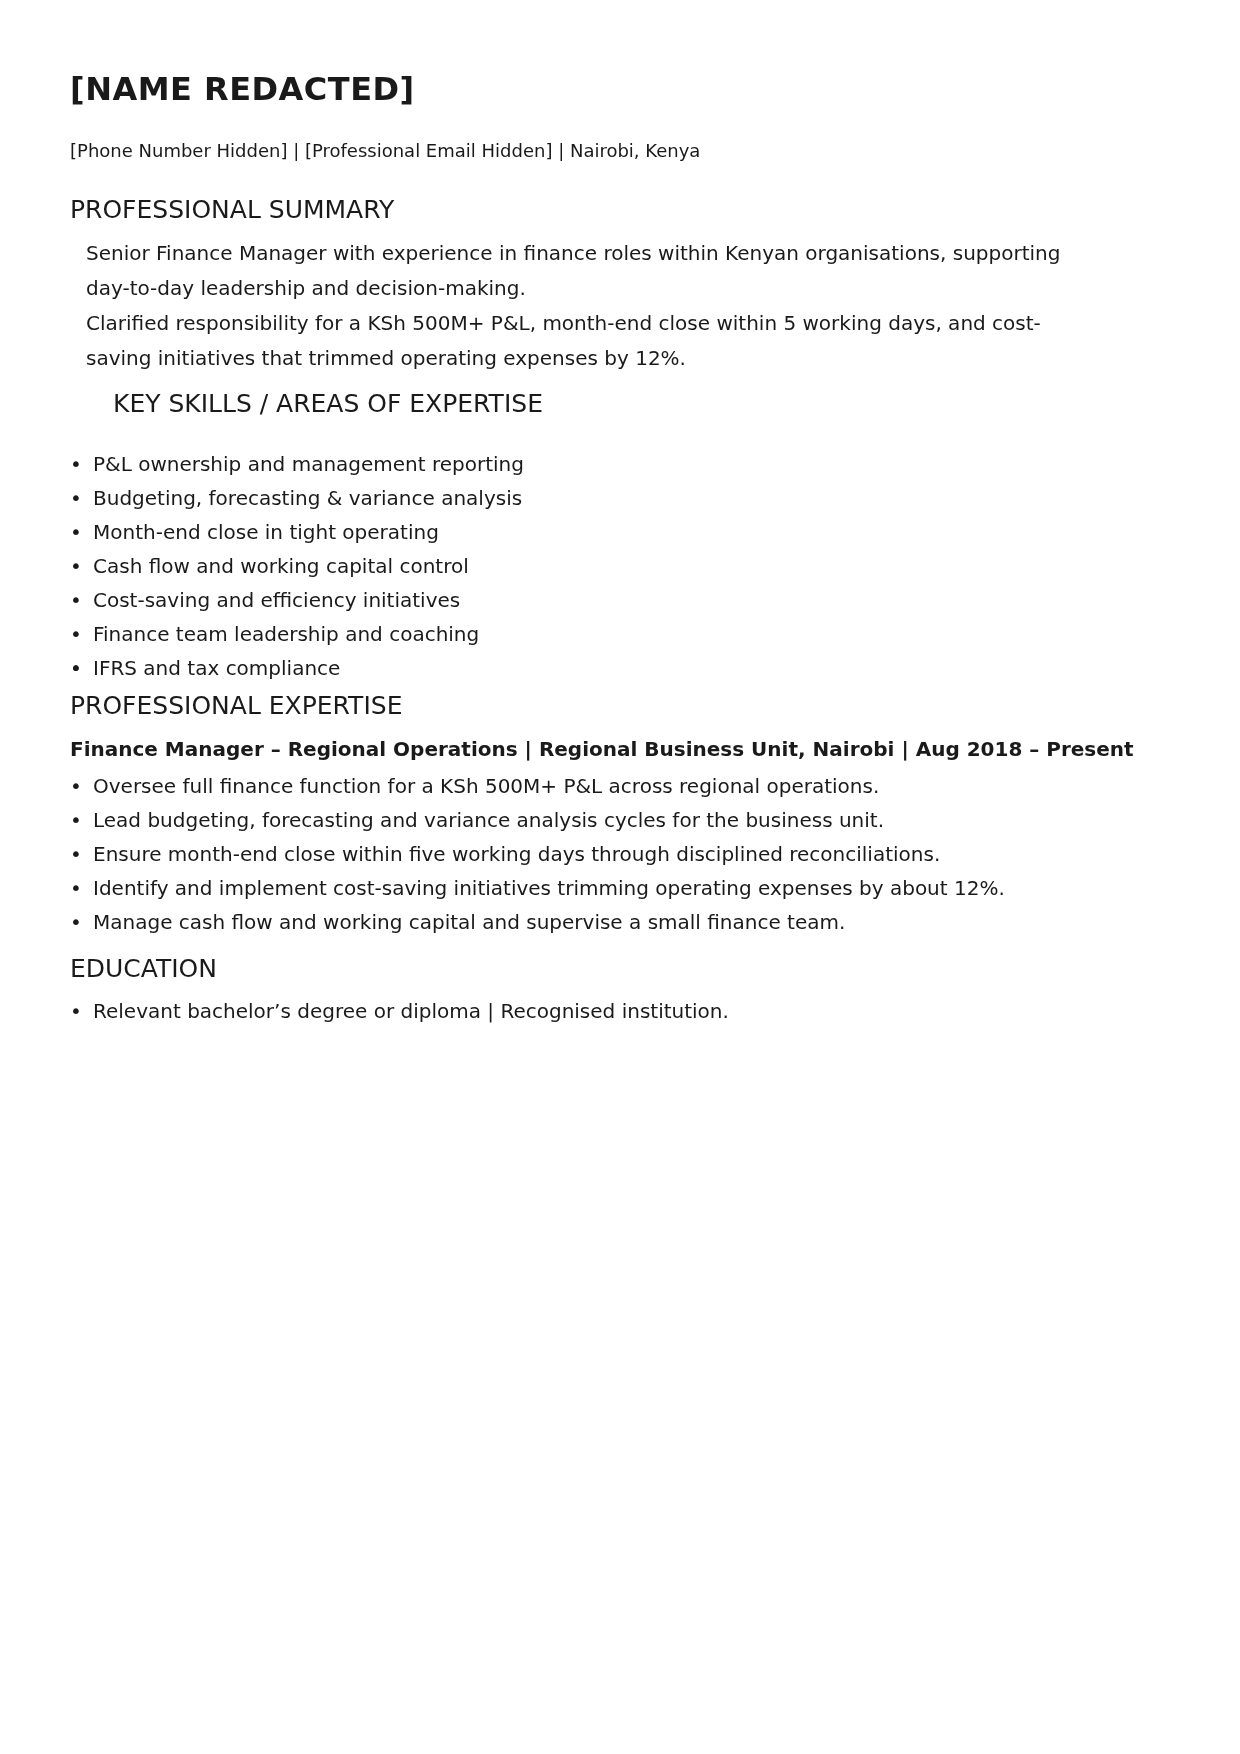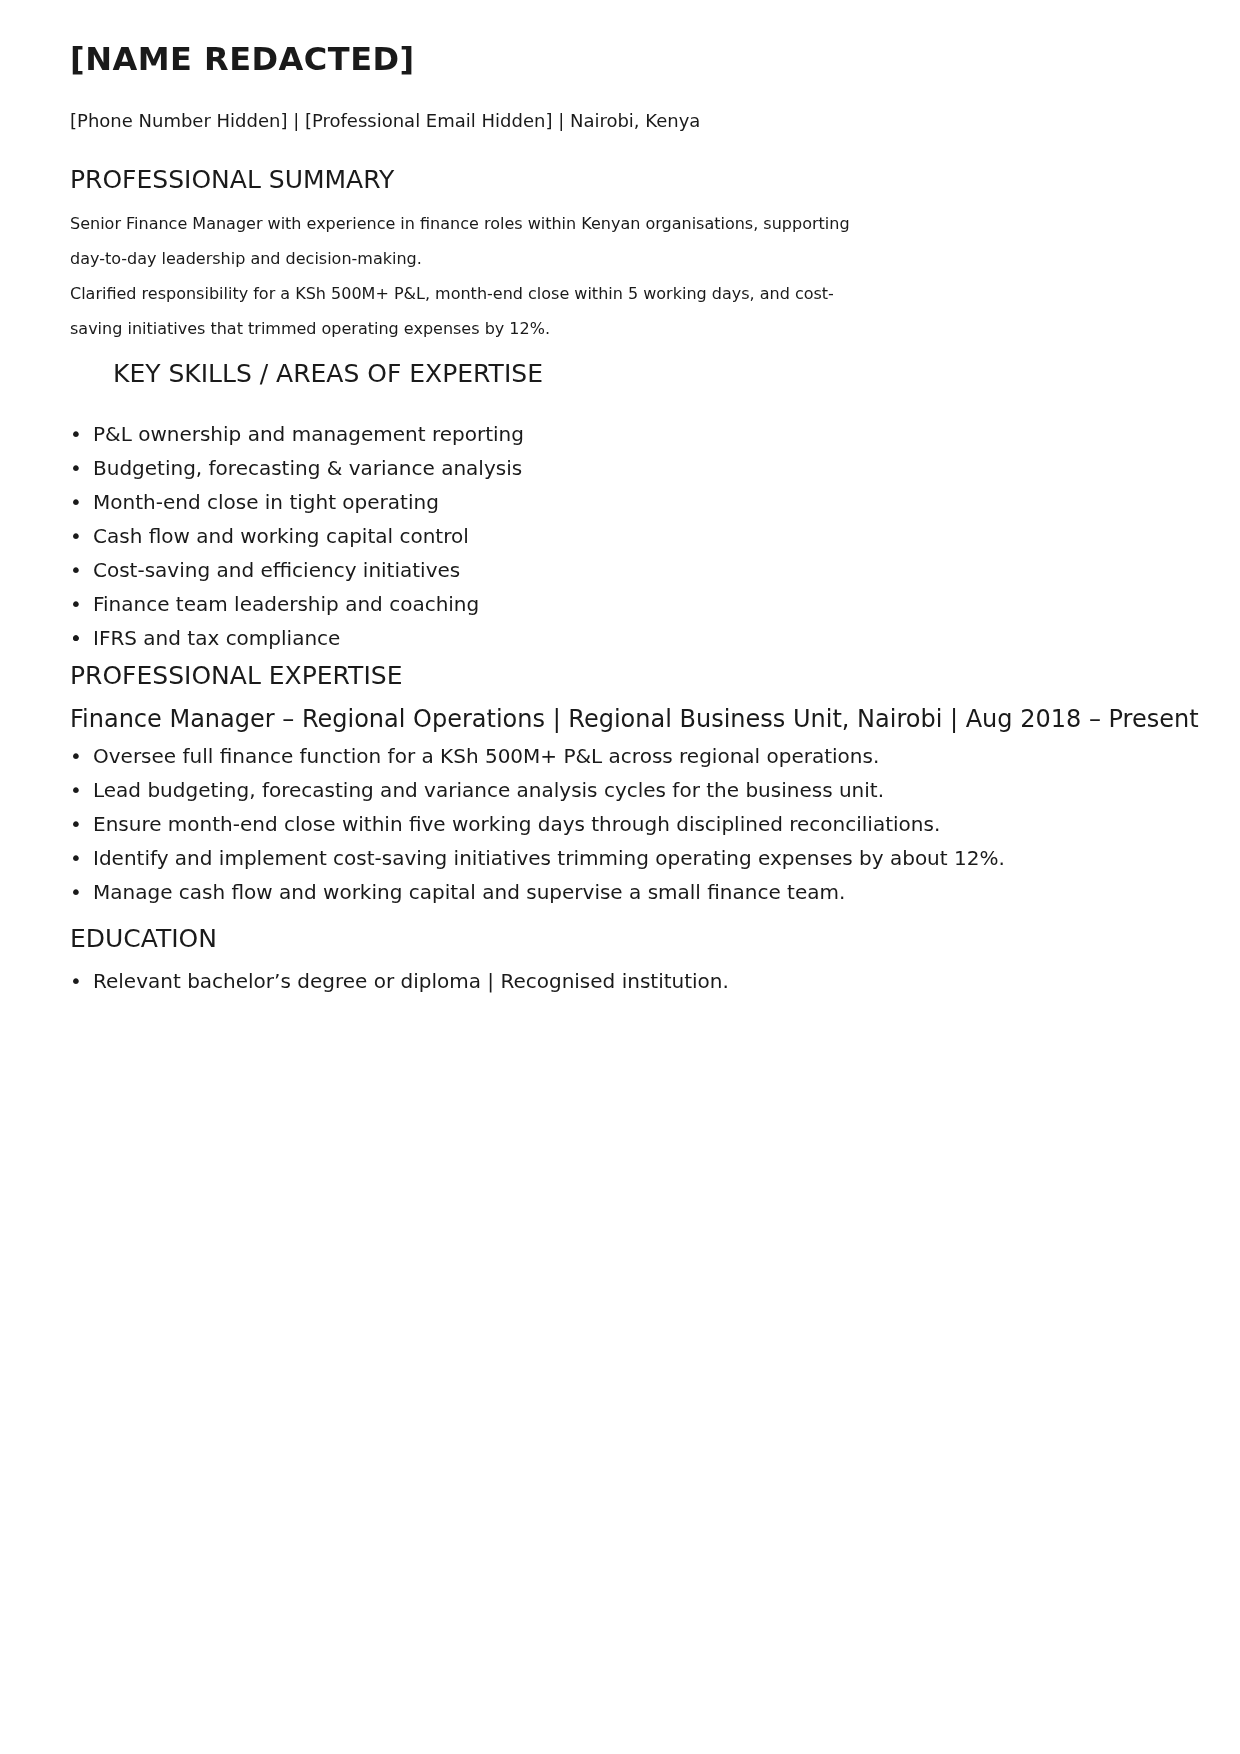--- a/index.html
+++ b/index.html
@@ -12,21 +12,21 @@
     width:1240px;
     min-height:1754px;
     font-family:"DejaVu Sans", sans-serif;
     color:var(--text);
     position:relative;
   }
   .page{
     width:1144px;
     min-height:1754px;
     background:var(--bg);
-    padding:40px 70px 0 70px;
+    padding:70px 70px 0 70px;
   }
   h1{
     font-size:32px;
     line-height:38px;
     font-weight:700;
     letter-spacing:0.5px;
     white-space:nowrap;
   }
   .contact{
     font-size:18px;
@@ -41,23 +41,24 @@
     white-space:nowrap;
   }
   .h2-summary{margin-top:32px;}
   .h2-skills{margin-top:13px;margin-left:43px;}
   .h2-experience{margin-top:6px;}
   .h2-education{margin-top:15px;}
   .summary{
     margin-top:11px;
   }
   .summary .line{
-    font-size:16px;
+    font-size:20px;
     line-height:35px;
     white-space:nowrap;
+    margin-left:16px;
   }
   ul{
     list-style:none;
   }
   li{
     position:relative;
     padding-left:23px;
     font-size:20px;
     line-height:34px;
     white-space:nowrap;
@@ -65,23 +66,24 @@
   li .bullet{
     position:absolute;
     left:0;
     top:0;
   }
   .skills-list{margin-top:28px;}
   .experience-list{margin-top:6px;}
   .education-list{margin-top:10px;}
   .role-line{
     margin-top:14px;
-    font-size:24px;
+    font-size:20px;
     line-height:28px;
     white-space:nowrap;
+    font-weight:bold;
   }
 </style>
 </head>
 <body>
 
 <div class="page">
 
   <h1>[NAME REDACTED]</h1>
 
   <p class="contact">[Phone Number Hidden] | [Professional Email Hidden] | Nairobi, Kenya</p>

